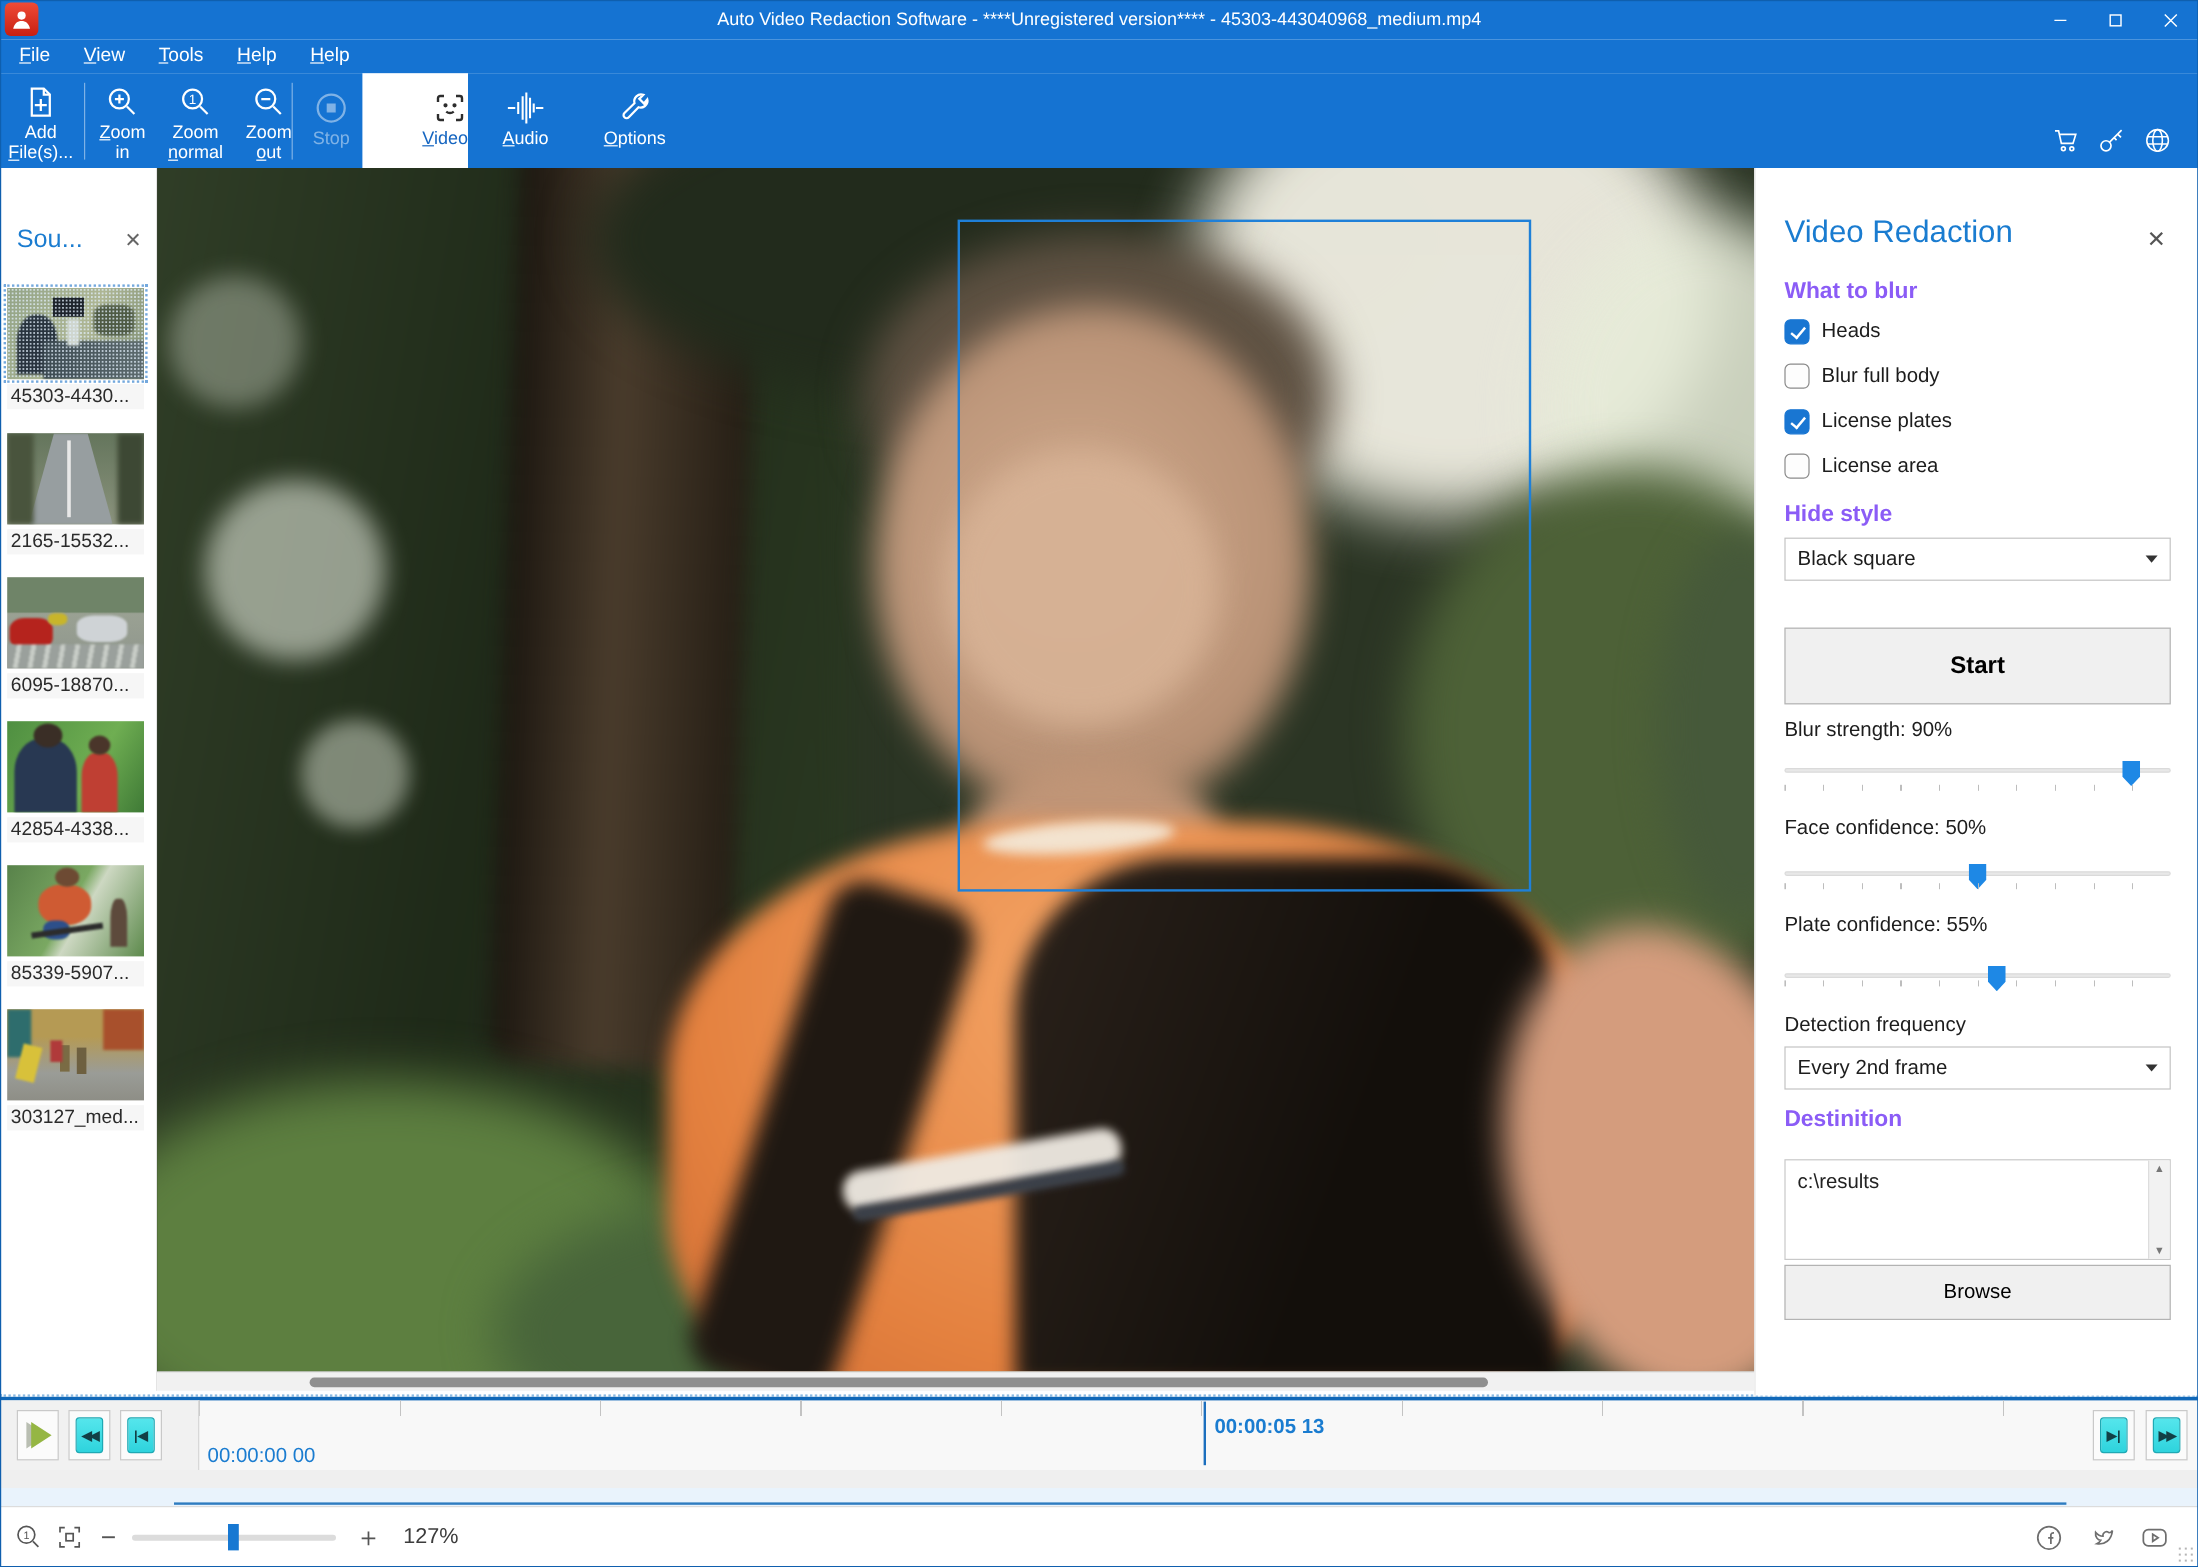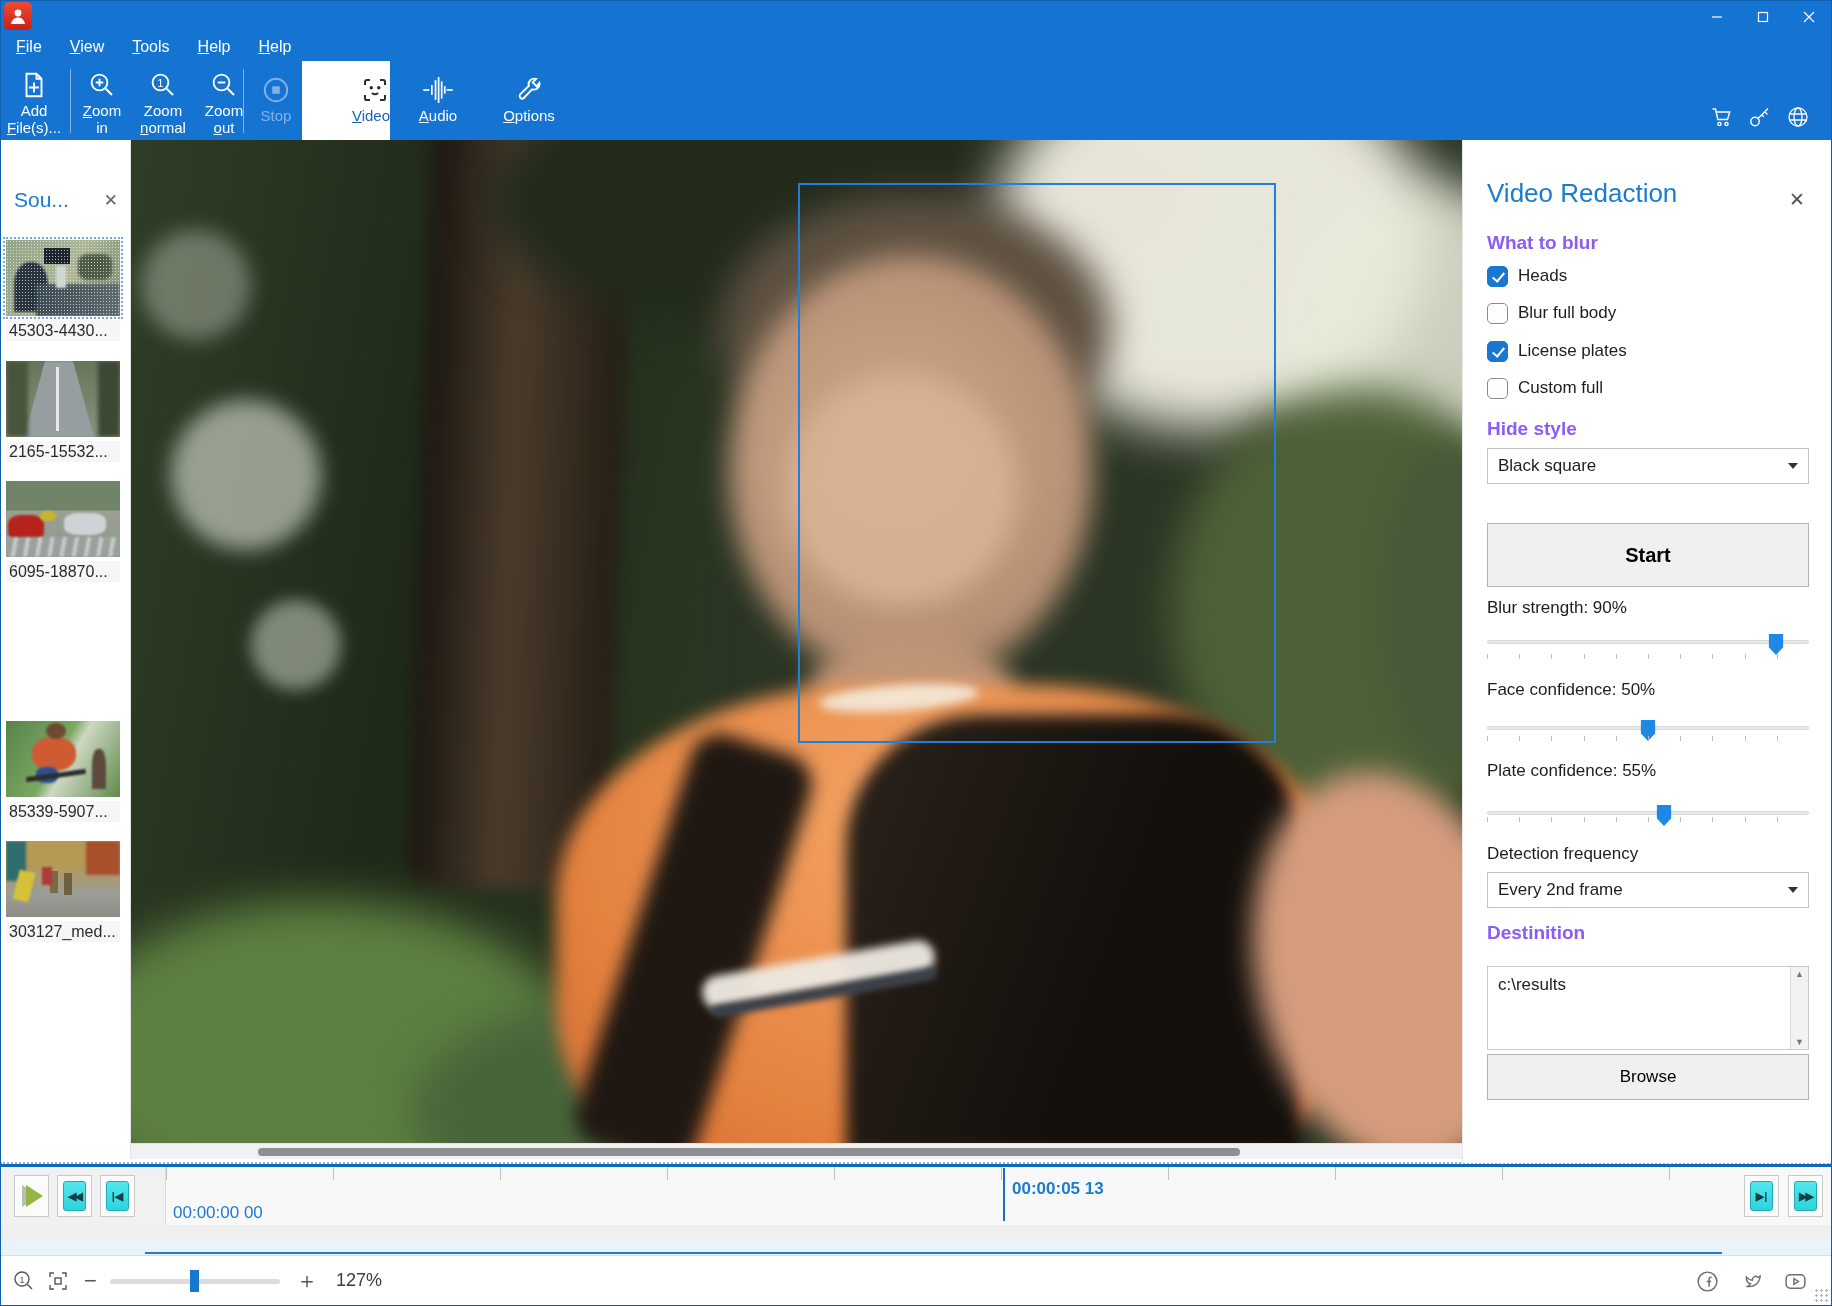--- a/index.html
+++ b/index.html
@@ -114,20 +114,21 @@
 </head>
 <body>
 
 <div class="abs titlebar">
   <div class="app-logo">
     <svg width="18" height="18" viewBox="0 0 18 18">
         <circle cx="9" cy="6" r="3.4" fill="#fff"></circle>
         <path d="M2 17c1-4.4 3.6-6.4 7-6.4s6 2 7 6.4z" fill="#fff"></path>
       </svg>
   </div>
+  <div class="title-text">Auto Video Redaction Software - ****Unregistered version**** - 45303-443040968_medium.mp4</div>
   <div class="win-controls">
     <div class="win-btn">
         <svg width="12" height="12" viewBox="0 0 12 12">
           <line x1="1" y1="6" x2="11" y2="6" stroke="#fff" stroke-width="1.2"></line>
         </svg>
       </div>
     <div class="win-btn">
         <svg width="12" height="12" viewBox="0 0 12 12">
           <rect x="1.5" y="1.5" width="9" height="9" fill="none" stroke="#fff" stroke-width="1.2"></rect>
         </svg>
@@ -300,20 +301,29 @@
   <div class="src-item" style="top:341px;">
     <div class="thumb t3">
       <div class="tlayer" style="left:2px;top:34px;width:36px;height:26px;background:#b5231d;border-radius:35%;filter:blur(1px);"></div>
       <div class="tlayer" style="left:58px;top:32px;width:42px;height:22px;background:#cfd3d6;border-radius:35%;filter:blur(1px);"></div>
       <div class="tlayer" style="left:34px;top:30px;width:16px;height:10px;background:#c8b52a;border-radius:40%;filter:blur(1px);"></div>
       <div class="tlayer" style="left:0;top:56px;width:114px;height:20px;background:repeating-linear-gradient(100deg,#9aa09c 0 8px,#c7ccc6 8px 12px);filter:blur(1px);"></div>
     </div>
     <div class="src-label">6095-18870...</div>
   </div>
 
+  <div class="src-item" style="top:461px;">
+    <div class="thumb t4">
+      <div class="tlayer" style="left:6px;top:14px;width:52px;height:62px;background:#283852;border-radius:45% 45% 0 0;filter:blur(1px);"></div>
+      <div class="tlayer" style="left:22px;top:2px;width:24px;height:20px;background:#3a2e26;border-radius:50%;filter:blur(1px);"></div>
+      <div class="tlayer" style="left:62px;top:26px;width:30px;height:50px;background:#bf3f33;border-radius:40% 40% 0 0;filter:blur(1px);"></div>
+      <div class="tlayer" style="left:68px;top:12px;width:18px;height:16px;background:#4a352a;border-radius:50%;filter:blur(1px);"></div>
+    </div>
+    <div class="src-label">42854-4338...</div>
+  </div>
 
   <div class="src-item" style="top:581px;">
     <div class="thumb t5">
       <div class="tlayer" style="left:26px;top:16px;width:44px;height:34px;background:#cf5b33;border-radius:45%;filter:blur(1px);"></div>
       <div class="tlayer" style="left:40px;top:2px;width:20px;height:16px;background:#6d4a33;border-radius:50%;filter:blur(1px);"></div>
       <div class="tlayer" style="left:30px;top:46px;width:22px;height:16px;background:#2d4f8a;border-radius:40%;filter:blur(1px);"></div>
       <div class="tlayer" style="left:20px;top:52px;width:60px;height:5px;background:#2c2c2c;transform:rotate(-8deg);filter:blur(1px);"></div>
       <div class="tlayer" style="left:86px;top:28px;width:14px;height:40px;background:#5d4a3c;border-radius:40% 40% 0 0;filter:blur(1px);"></div>
     </div>
     <div class="src-label">85339-5907...</div>
@@ -380,21 +390,21 @@
   <div class="p chk-row" style="top:163px;">
     <span class="cb"></span>
     <span class="chk-label">Blur full body</span>
   </div>
   <div class="p chk-row" style="top:201px;">
     <span class="cb checked"></span>
     <span class="chk-label">License plates</span>
   </div>
   <div class="p chk-row" style="top:238px;">
     <span class="cb"></span>
-    <span class="chk-label">Custom full</span>
+    <span class="chk-label">License area</span>
   </div>
 
   <div class="p p-h" style="top:278px;">Hide style</div>
   <div class="p bigbtn" style="top:383px;height:64px;font-size:20px;font-weight:bold;">
     <span>Start</span>
   </div>
 
   <div class="p combo" style="top:308px;">
     <span>Black square</span>
     <span class="caret"></span>

